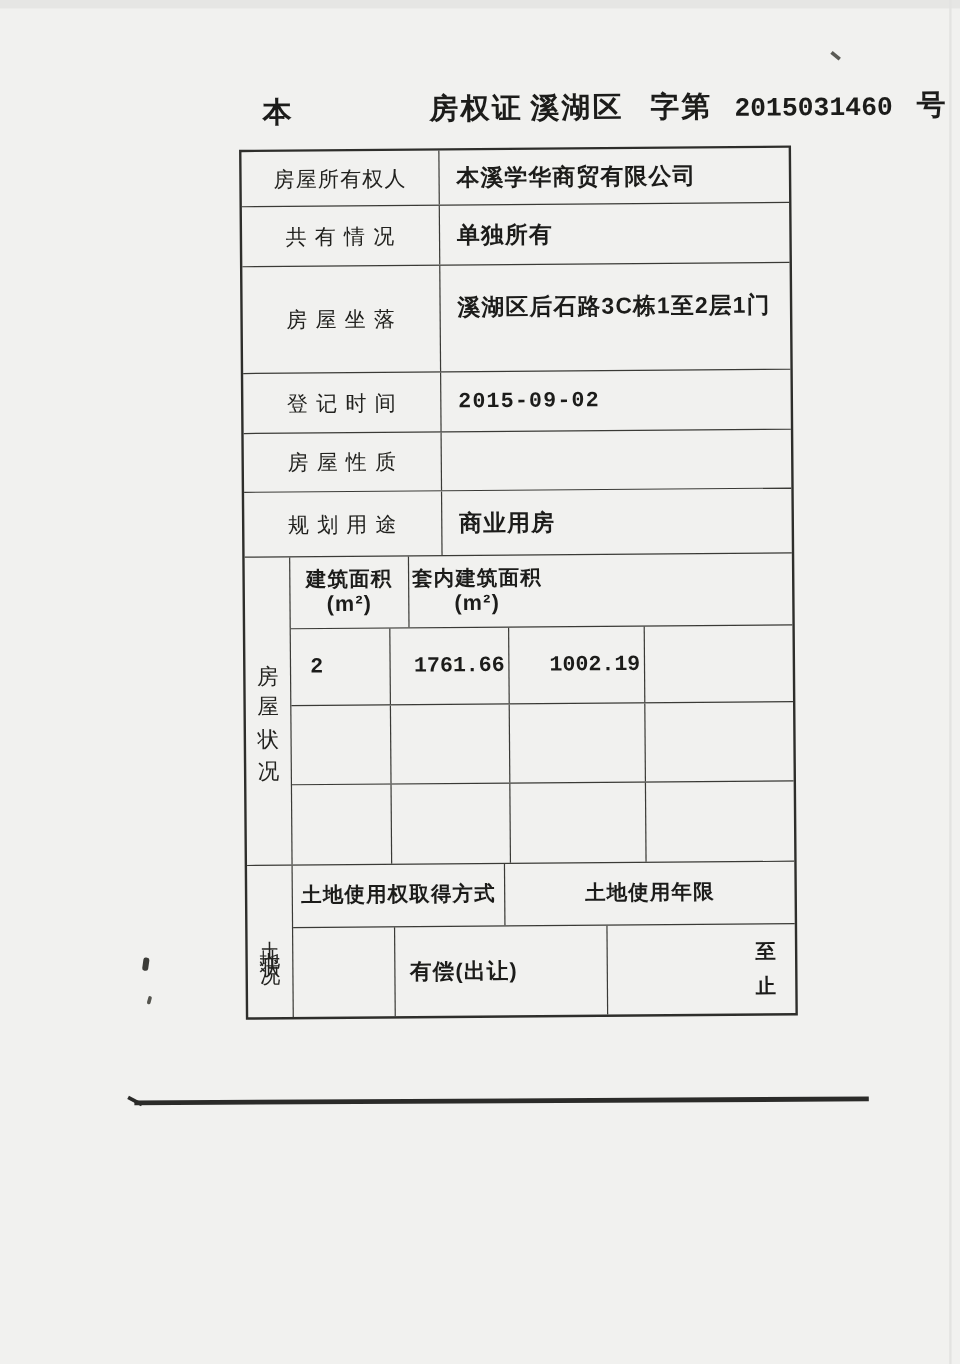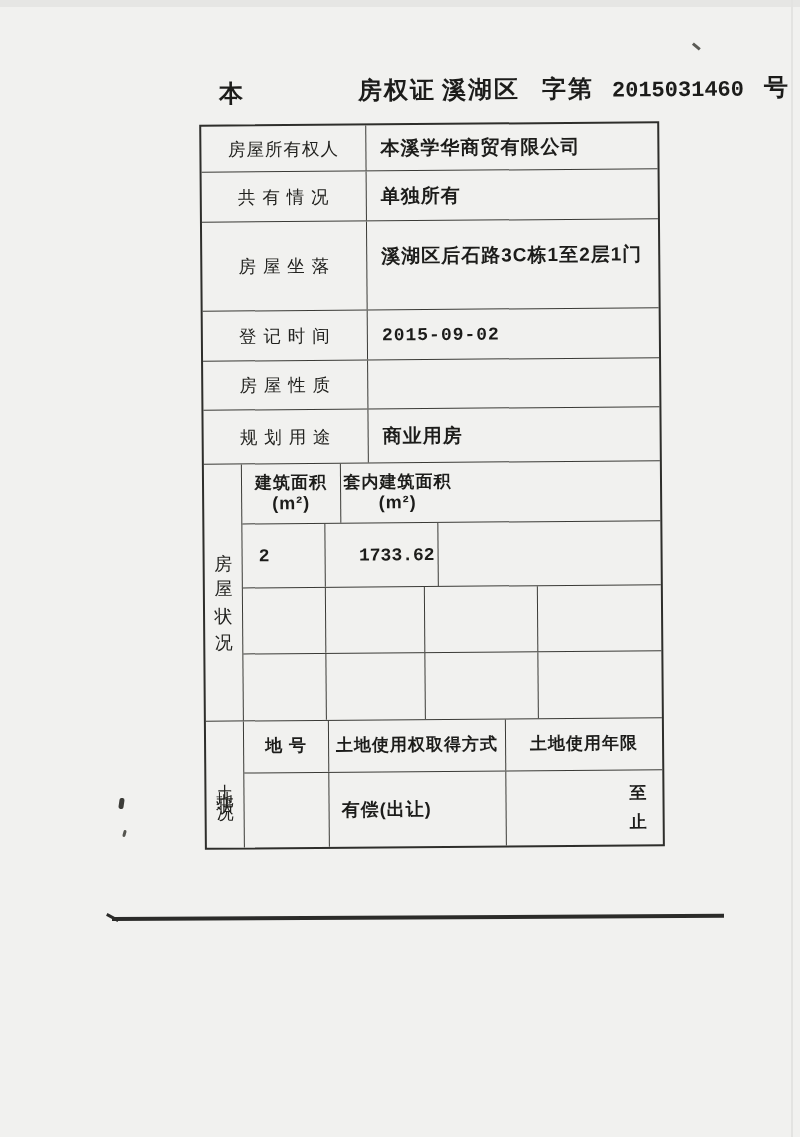--- a/index.html
+++ b/index.html
@@ -126,21 +126,22 @@
             <span>建筑面积</span>
             <span class="sub">(m²)</span>
           </div>
           <div class="gc hc c-inner">
             <span>套内建筑面积</span>
             <span class="sub">(m²)</span>
           </div>
         </div>
         <div class="grid-row hh64">
           <div class="gc c-floors floors-val num">2</div>
-          <div class="gc c-inner right-val num">1733.62</div>
+          <div class="gc c-built right-val num">1761.66</div>
+          <div class="gc c-inner right-val num">1002.19</div>
           <div class="gc c-other"></div>
         </div>
         <div class="grid-row hh66">
           <div class="gc c-floors"></div>
           <div class="gc c-built"></div>
           <div class="gc c-inner"></div>
           <div class="gc c-other"></div>
         </div>
         <div class="grid-row hh66">
           <div class="gc c-floors"></div>
@@ -150,21 +151,20 @@
         </div>
       </div>
     </div>
 
     <div class="section">
       <div class="vcell">
         <div class="vtext land">土地状况</div>
       </div>
       <div class="sec-body">
         <div class="grid-row lh52">
-          <div class="gc hc c-landno">地 号</div>
           <div class="gc hc c-acq">土地使用权取得方式</div>
           <div class="gc hc c-tenure">土地使用年限</div>
         </div>
         <div class="grid-row lh74">
           <div class="gc c-landno"></div>
           <div class="gc c-acq acq-val">有偿(出让)</div>
           <div class="gc c-tenure tenure-val">
             <span>至</span>
             <span>止</span>
           </div>

